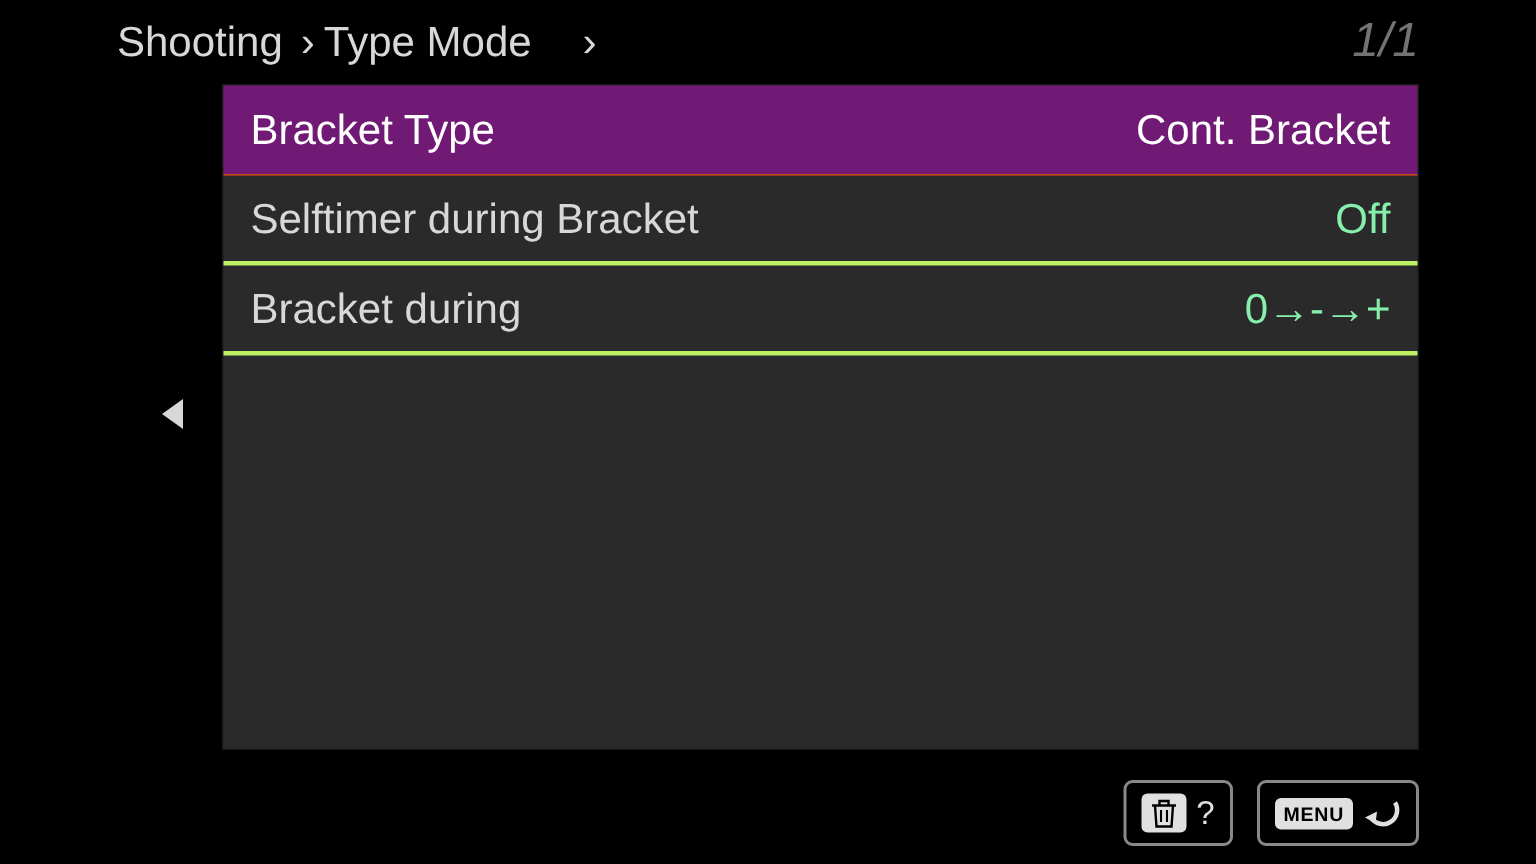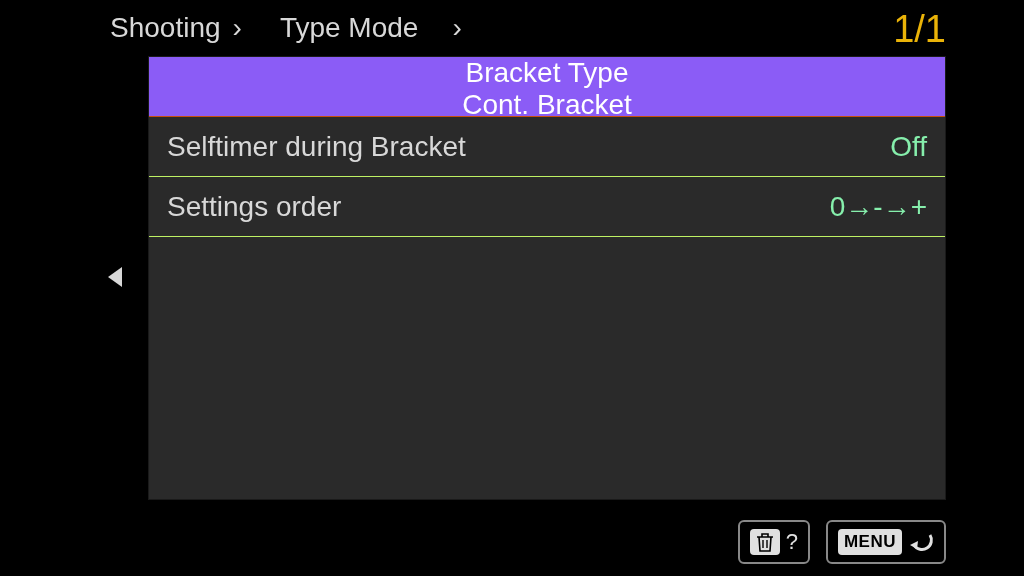--- a/index.html
+++ b/index.html
@@ -1,26 +1,26 @@
 <!DOCTYPE html>
 <html><head>
   <meta charset="utf-8">
   <style>
     * { margin: 0; padding: 0; box-sizing: border-box; }
     html, body { width: 1024px; height: 576px; background: #000; font-family: Arial, Helvetica, sans-serif; overflow: hidden; }
     .screen { position: relative; width: 1024px; height: 576px; background: #000; }
     .breadcrumb { position: absolute; top: 8px; left: 78px; right: 78px; height: 40px; display: flex; align-items: center; color: #d8d8d8; font-size: 28px; }
-    .breadcrumb .crumb { margin-right: 6px; margin-left: 32px; }
+    .breadcrumb .crumb { margin-right: 6px; }
     .breadcrumb .sep { margin: 0 6px; color: #d8d8d8; }
-    .page-indicator { position: absolute; top: 8px; right: 78px; color: #eab308; font-size: 38px; }
+    .page-indicator { position: absolute; top: 8px; right: 78px; color: #737373; font-size: 32px; font-style: italic; }
     .panel { position: absolute; top: 56px; left: 148px; right: 78px; bottom: 76px; background: #2a2a2a; border: 1px solid #1a1a1a; }
-    .menu-row { display: flex; align-items: center; justify-content: space-between; height: 60px; padding: 0 18px; border-bottom: 1px solid #bef264; font-size: 28px; }
+    .menu-row { display: flex; align-items: center; justify-content: space-between; height: 60px; padding: 0 18px; border-bottom: 3px solid #bef264; font-size: 28px; }
     .menu-row .label { color: #d8d8d8; }
     .menu-row .value { color: #86efac; }
-    .menu-row.selected { background: #8b5cf6; border-bottom: 1px solid #c94f0e; flex-direction: column; }
+    .menu-row.selected { background: #701a75; border-bottom: 1px solid #c94f0e; }
     .menu-row.selected .label, .menu-row.selected .value { color: #fff; }
     .menu-row.submenu .value { display: flex; align-items: center; }
     .nav-left { position: absolute; left: 108px; top: 265px; color: #d8d8d8; font-size: 24px; }
     .triangle-right { width: 0; height: 0; border-top: 10px solid transparent; border-bottom: 10px solid transparent; border-left: 14px solid #ed8a1f; display: inline-block; }
     .triangle-left { width: 0; height: 0; border-top: 10px solid transparent; border-bottom: 10px solid transparent; border-right: 14px solid #d8d8d8; display: inline-block; }
     .footer { position: absolute; bottom: 12px; right: 78px; display: flex; gap: 16px; }
     .footer-btn { display: flex; align-items: center; gap: 6px; background: #000; border: 2px solid #888; border-radius: 6px; padding: 4px 10px; color: #e0e0e0; font-size: 22px; height: 44px; }
     .icon-box { background: #e0e0e0; color: #000; border-radius: 4px; padding: 3px 6px; font-size: 14px; font-weight: bold; display: flex; align-items: center; }
     .trash-svg { width: 18px; height: 20px; }
     .back-arrow { width: 26px; height: 22px; }
@@ -49,39 +49,39 @@
       <span class="label">Bracket Type</span>
       <span class="value">Cont. Bracket</span>
     </div>
 
     <div class="menu-row">
       <span class="label">Selftimer during Bracket</span>
       <span class="value">Off</span>
     </div>
 
     <div class="menu-row">
-      <span class="label">Settings order</span>
+      <span class="label">Bracket during</span>
       <span class="value">0→-→+</span>
     </div>
 
 
   </div>
 
   <div class="footer">
     <div class="footer-btn">
       <span class="icon-box">
         <svg class="trash-svg" viewBox="0 0 18 20">
             <path d="M3 5 L15 5 L14 19 L4 19 Z M6 2 L12 2 L12 5 L6 5 Z M1 5 L17 5" stroke="#000" stroke-width="1.6" fill="none"></path>
             <path d="M7 8 L7 16 M11 8 L11 16" stroke="#000" stroke-width="1.4"></path>
           </svg>
       </span>
       <span>?</span>
     </div>
     <div class="footer-btn">
-      <span class="icon-box" style="font-size:17px;letter-spacing:0.5px">MENU</span>
+      <span class="icon-box" style="font-size:13px;letter-spacing:0.5px">MENU</span>
       <svg class="back-arrow" viewBox="0 0 26 22">
         <path d="M 22 4 A 9 9 0 1 1 6 14" stroke="#e0e0e0" stroke-width="3" fill="none"></path>
         <path d="M 2 14 L 10 10 L 9 18 Z" fill="#e0e0e0"></path>
       </svg>
     </div>
   </div>
 
 </div>
 
 </body></html>

